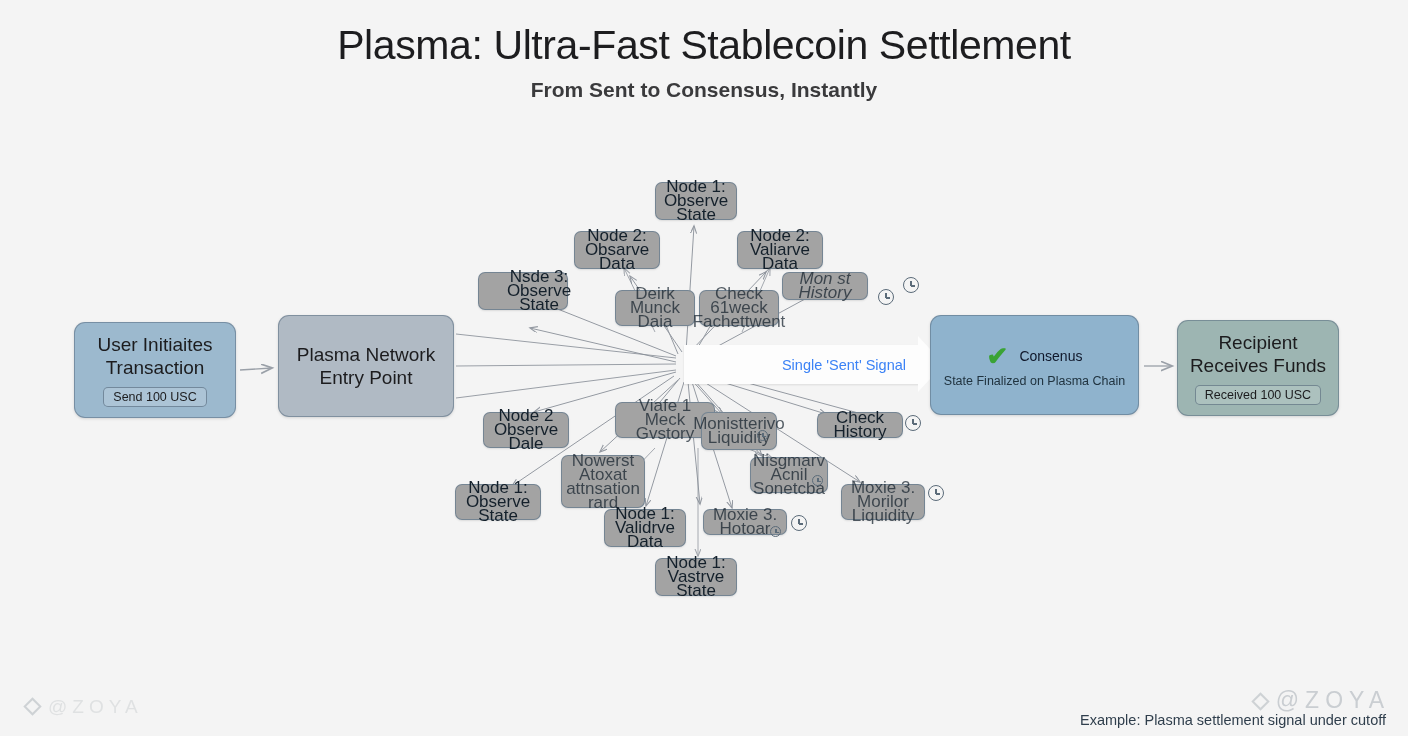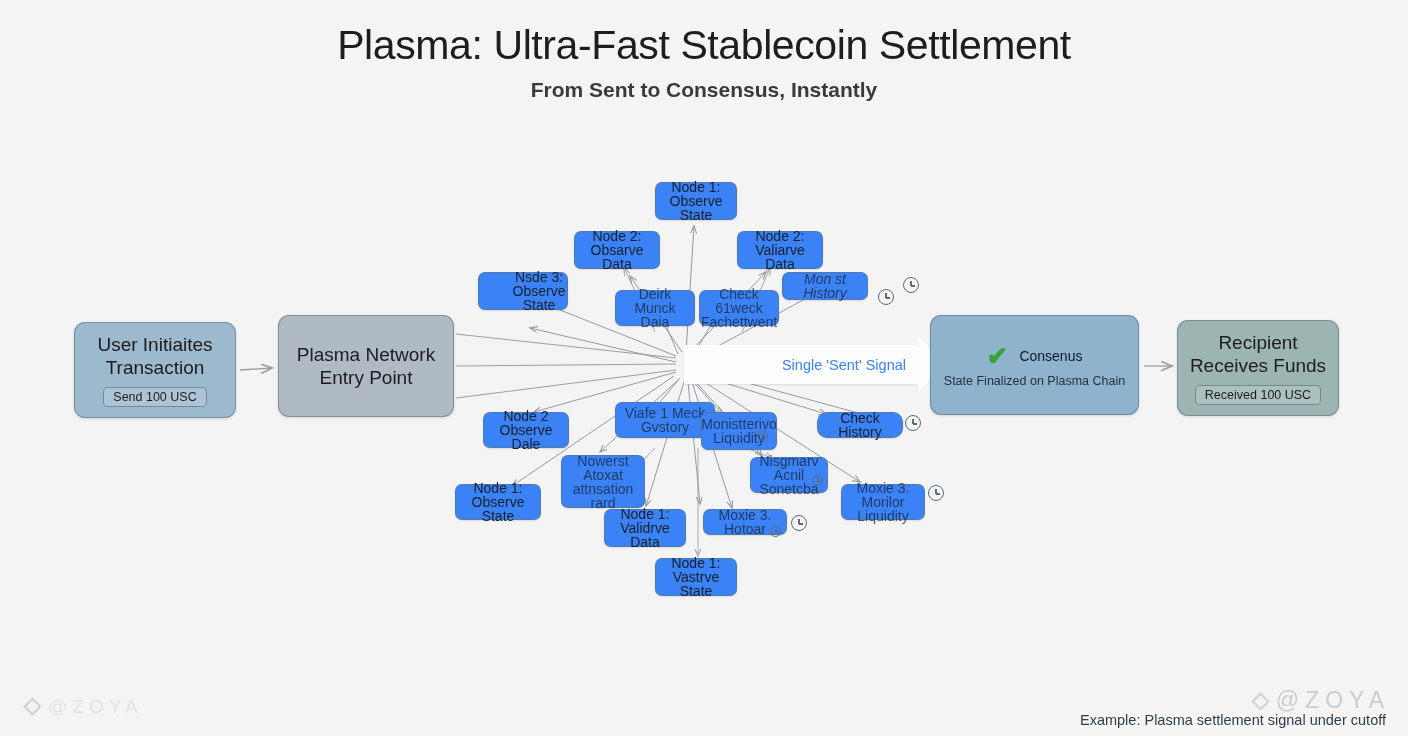--- a/index.html
+++ b/index.html
@@ -62,24 +62,24 @@
     position: absolute; left: 918px; top: 336px;
     width: 0; height: 0;
     border-top: 28px solid transparent;
     border-bottom: 28px solid transparent;
     border-left: 26px solid #fdfdfd;
   }
 
   
   .node {
     position: absolute; border-radius: 7px;
-    background: #3b82f6; border: 1px solid rgba(92,116,138,.65);
+    background: #a3a3a3; border: 1px solid rgba(92,116,138,.65);
     color: #14202b; text-align: center;
     display: flex; align-items: center; justify-content: center;
-    font-size: 14px; line-height: 14px; padding: 3px 5px;
+    font-size: 17px; line-height: 14px; padding: 3px 5px;
     box-shadow: 0 1px 2px rgba(0,0,0,.10);
   }
   .node.blur { color: rgba(20,32,43,.72); }
   .clock {
     position: absolute; width: 16px; height: 16px; border-radius: 50%;
     border: 1.4px solid #5b6b79; background: transparent;
   }
   .clock::before {
     content: ""; position: absolute; left: 6.2px; top: 3px;
     width: 1.4px; height: 5px; background: #5b6b79;
@@ -228,21 +228,21 @@
     </div>
   <div class="node blur" style="left:615px;  top:402px; width:100px;  height:36px;">
       <span>Viafe 1 Meck Gvstory</span>
     </div>
 
   <div class="node blur" style="left:701px;  top:412px; width:76px;  height:38px;">
       <span>Monistterivo Liquidity</span>
     </div>
   <div class="clock sm" style="left:757px;  top:430px;"></div>
 
-  <div class="node" style="left:817px;  top:412px; width:86px;  height:26px;border-radius:10px;">
+  <div class="node" style="left:817px;  top:412px; width:86px;  height:26px;">
       <span>Check History</span>
     </div>
   <div class="clock" style="left:905px;  top:415px;"></div>
 
   <div class="node blur" style="left:561px;  top:455px; width:84px;  height:53px;">
       <span>Nowerst Atoxat attnsation rard</span>
     </div>
   <div class="node" style="left:455px;  top:484px; width:86px;  height:36px;">
       <span>Node 1: Observe State</span>
     </div>

